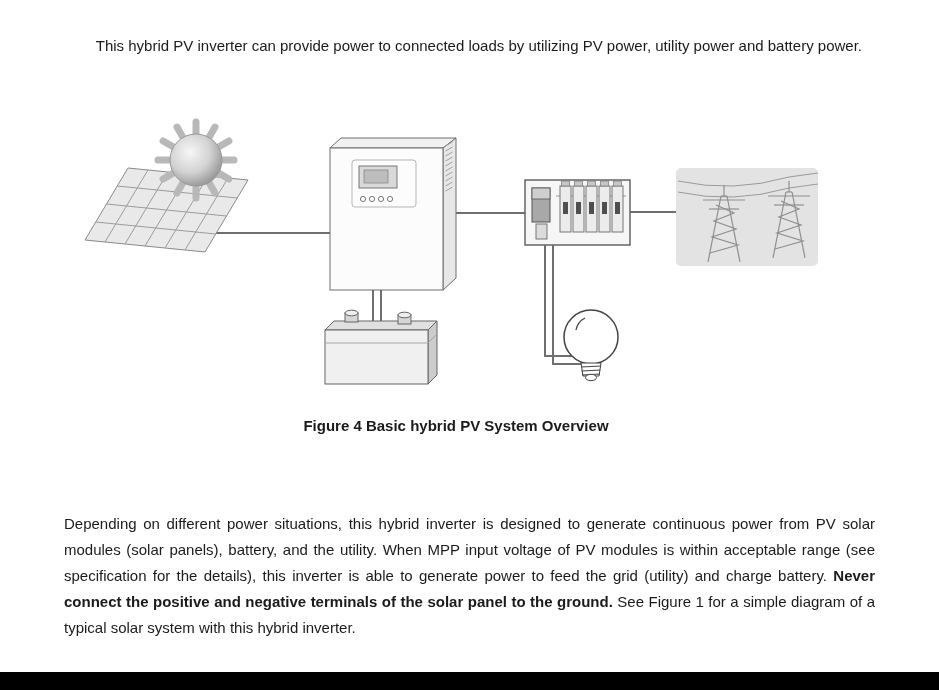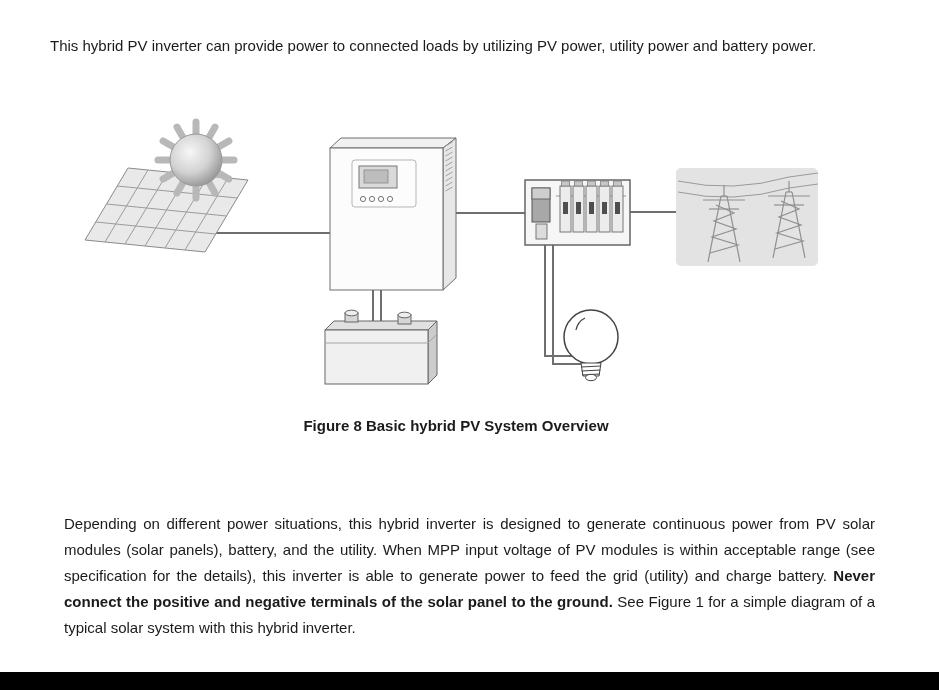--- a/index.html
+++ b/index.html
@@ -5,21 +5,21 @@
   html, body { margin: 0; padding: 0; }
   body {
     width: 939px; height: 690px;
     background: #ffffff;
     position: relative;
     font-family: "Liberation Sans", sans-serif;
     color: #1b1b1b;
     overflow: hidden;
   }
   .para { position: absolute; font-size: 15px; }
-  #intro { left: 50px; top: 34px; width: 812px; line-height: 24px; }
+  #intro { left: 50px; top: 34px; width: 812px; line-height: 24px; text-align: right; }
   #diagram-wrap { position: absolute; left: 0; top: 100px; width: 939px; height: 312px; }
   #caption { left: 50px; top: 417px; width: 812px; text-align: center; font-weight: bold; }
   #body-text { left: 64px; top: 511px; width: 811px; line-height: 26px; text-align: justify; }
   #footer-bar { position: absolute; left: 0; top: 672px; width: 939px; height: 18px; background: #000000; }
 </style>
 </head>
 <body>
 
 <div id="intro" class="para">This hybrid PV inverter can provide power to connected loads by utilizing PV power, utility power and battery power.</div>
 
@@ -163,17 +163,17 @@
     <path d="M576,230 a17,17 0 0 1 9,-12" fill="none" stroke-width="1.3"></path>
     <path d="M581,263 h20 l-2,13 h-16 z" fill="#ffffff"></path>
     <line x1="581" y1="267" x2="601" y2="266" stroke-width="1"></line>
     <line x1="581.5" y1="271" x2="600.5" y2="270" stroke-width="1"></line>
     <line x1="582" y1="275" x2="600" y2="274" stroke-width="1"></line>
     <ellipse cx="591" cy="277.5" rx="5.5" ry="3.2" fill="#ffffff"></ellipse>
   </g>
 </svg>
 </div>
 
-<div id="caption" class="para">Figure 8 Basic hybrid PV System Overview</div>
+<div id="caption" class="para">Figure 4 Basic hybrid PV System Overview</div>
 
 <div id="body-text" class="para"><span>Depending on different power situations, this hybrid inverter is designed to generate continuous power from PV solar modules (solar panels), battery, and the utility. When MPP input voltage of PV modules is within acceptable range (see specification for the details), this inverter is able to generate power to feed the grid (utility) and charge battery. </span><strong>Never connect the positive and negative terminals of the solar panel to the ground.</strong><span> See Figure 1 for a simple diagram of a typical solar system with this hybrid inverter.</span></div>
 
 <div id="footer-bar"></div>
 
 </body></html>

